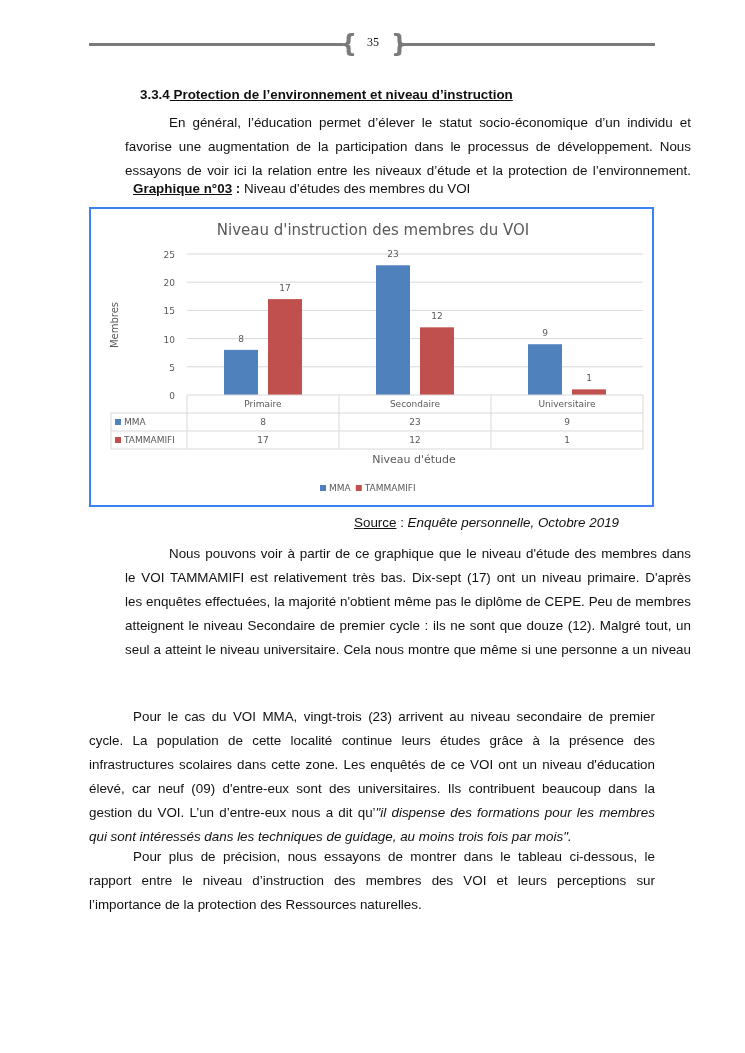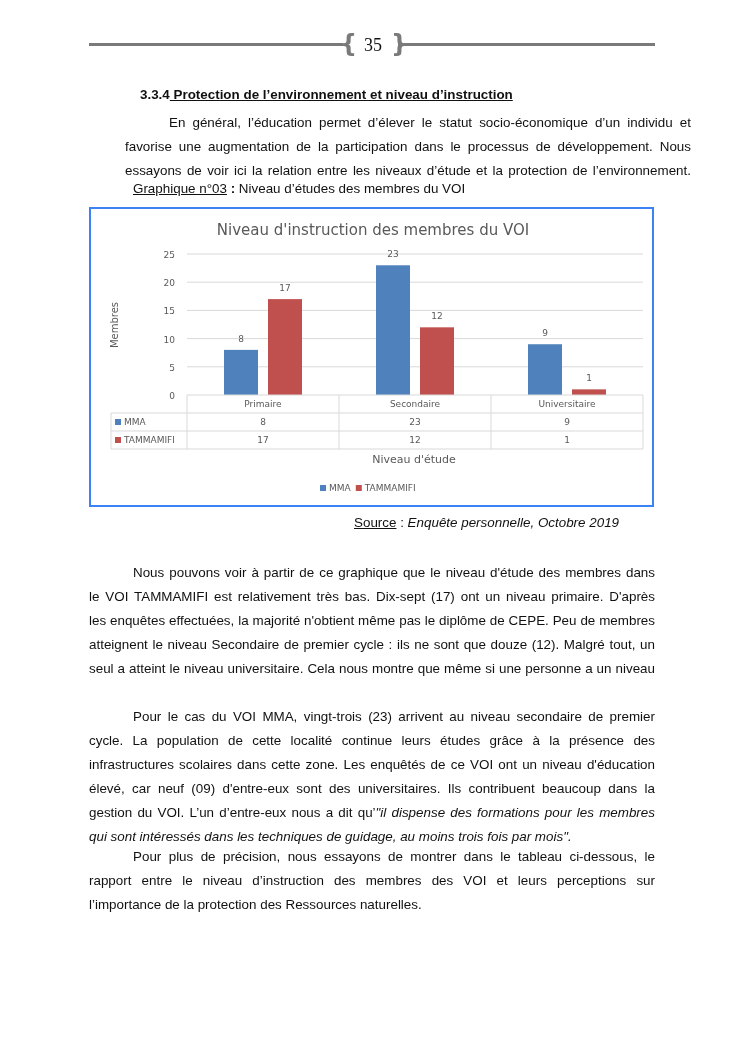--- a/index.html
+++ b/index.html
@@ -6,30 +6,30 @@
   body { width: 745px; height: 1053px; position: relative; overflow: hidden;
          font-family: "Liberation Sans", sans-serif; color: #111; }
   .page-header { position: absolute; top: 28px; left: 0; width: 745px; height: 34px; }
   .hdr-line { position: absolute; top: 15px; height: 3px; background: #7a7a7a; }
   .hdr-line.left { left: 89px; width: 254px; }
   .hdr-line.right { left: 398px; width: 257px; }
   .brace { position: absolute; top: 2px; font-family: "DejaVu Sans", sans-serif; font-size: 24px; color: #7a7a7a; font-weight: bold; line-height: 28px; }
   .brace.l { left: 340px; }
   .brace.r { left: 391px; }
   .page-num { position: absolute; top: 7px; left: 358px; width: 30px; text-align: center;
-              font-family: "Liberation Serif", serif; font-size: 18px; color: #111; }
+              font-family: "Liberation Serif", serif; font-size: 12px; color: #111; }
 
   .text { position: absolute; left: 89px; width: 566px; font-size: 13.4px; line-height: 24px; }
   .justify { text-align: justify; text-align-last: justify; }
   .last { text-align-last: left; }
   .indent { text-indent: 44px; }
   .section-title { position: absolute; top: 87px; left: 140px; font-size: 13.4px; font-weight: bold; }
   .section-title .u { text-decoration: underline; }
   .fig-caption { position: absolute; top: 181px; left: 133px; font-size: 13.4px; }
-  .fig-caption .lbl { font-weight: normal; text-decoration: underline; }
+  .fig-caption .lbl { font-weight: bold; text-decoration: underline; }
   .fig-caption .colon { font-weight: bold; }
 
   .chart-frame { position: absolute; left: 89px; top: 207px; width: 565px; height: 300px;
                  border: 2px solid #3b82f6; box-sizing: border-box; background: #fff; }
   .chart-svg { position: absolute; left: 0; top: 0; }
   .chart-svg text { font-family: "DejaVu Sans", sans-serif; fill: #595959; }
 
   .source { position: absolute; top: 515px; left: 354px; font-size: 13.4px; }
   .source .lbl { font-weight: normal; text-decoration: underline; }
   .source .val { font-style: italic; }
@@ -126,21 +126,21 @@
         <rect x="264.8" y="276" width="6" height="6" fill="#c0504d"></rect>
         <text x="273.8" y="282" style="font-size:9px;">TAMMAMIFI</text>
       </g>
   </svg>
 </div>
 
 <div class="source">
   <span class="lbl">Source</span><span> : </span><span class="val">Enquête personnelle, Octobre 2019</span>
 </div>
 
-<div class="text" style="top:561px;">
+<div class="text" style="top:542px;margin-left:36px;">
   <div class="justify indent">Nous pouvons voir à partir de ce graphique que le niveau d'étude des membres dans</div>
   <div class="justify">le VOI TAMMAMIFI est relativement très bas. Dix-sept (17) ont un niveau primaire. D'après</div>
   <div class="justify">les enquêtes effectuées, la majorité n'obtient même pas le diplôme de CEPE. Peu de membres</div>
   <div class="justify">atteignent le niveau Secondaire de premier cycle : ils ne sont que douze (12). Malgré tout, un</div>
   <div class="justify">seul a atteint le niveau universitaire. Cela nous montre que même si une personne a un niveau</div>
 </div>
 
 <div class="text" style="top:705px;">
   <div class="justify indent">Pour le cas du VOI MMA, vingt-trois (23) arrivent au niveau secondaire de premier</div>
   <div class="justify">cycle. La population de cette localité continue leurs études grâce à la présence des</div>

